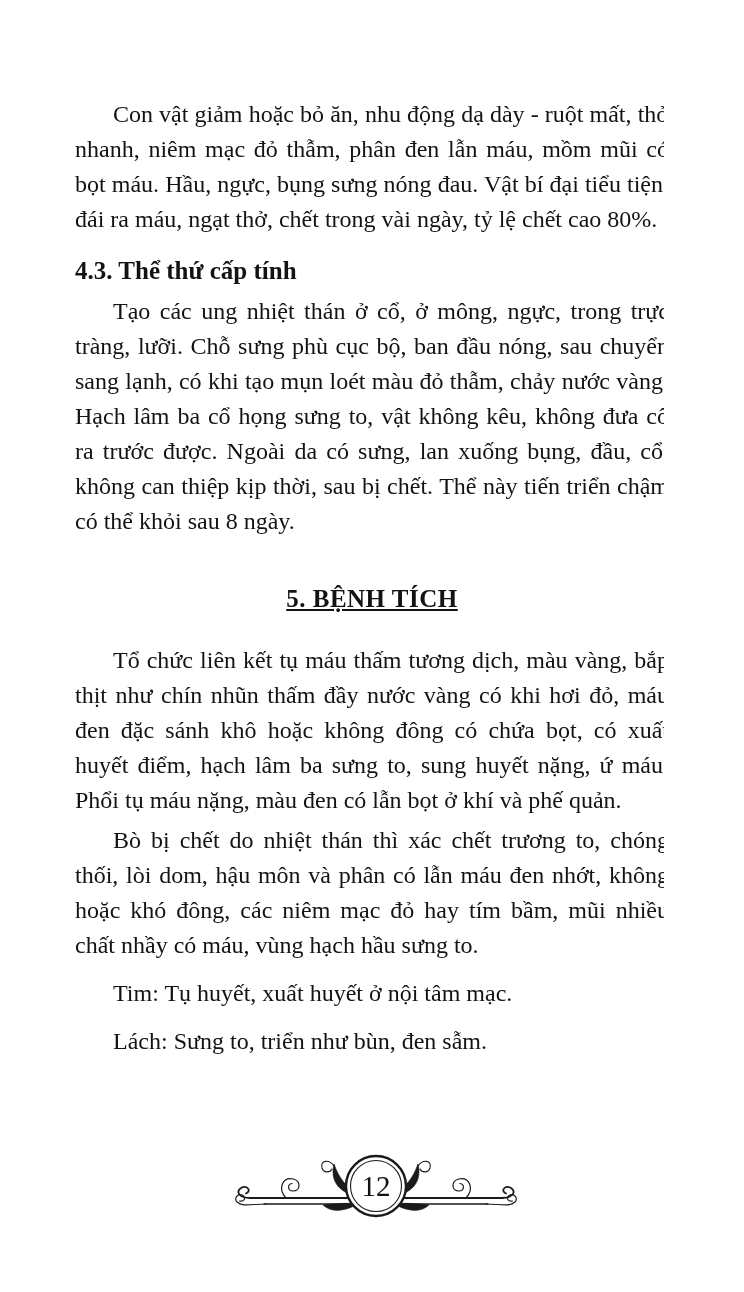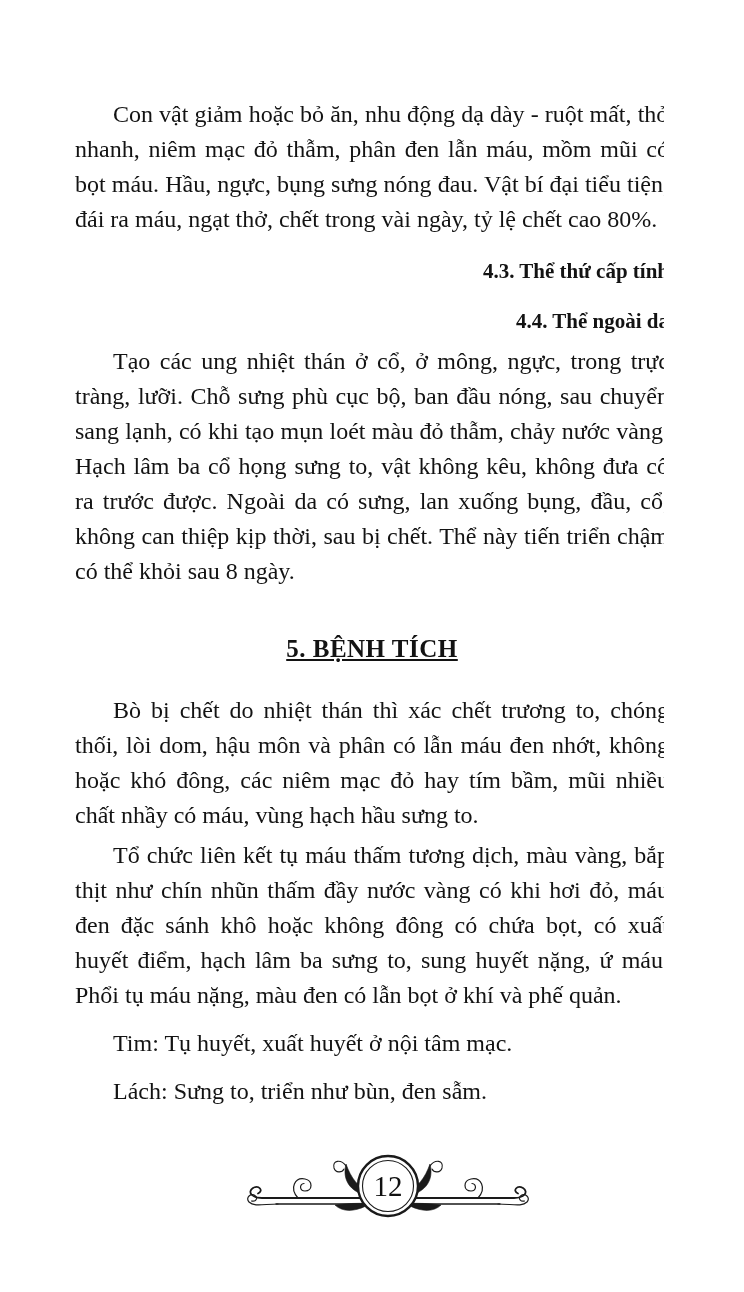--- a/index.html
+++ b/index.html
@@ -19,67 +19,66 @@
     width: 594px;
   }
   .body-para {
     font-size: 24px;
     line-height: 35px;
     text-align: justify;
     text-indent: 38px;
     margin: 0 0 5px 0;
   }
   .sub-heading {
-    font-size: 21px;
+    font-size: 25px;
     line-height: 32px;
     font-weight: bold;
-    margin: 18px 0 7px 12px;
-    text-align: right;
+    margin: 18px 0 7px 0;
+    text-align: left;
   }
   .center-heading {
     font-size: 25px;
     line-height: 32px;
     font-weight: bold;
     margin: 44px 0 28px 0;
     text-align: center;
     letter-spacing: 0.5px;
     text-decoration: underline;
   }
   .plain-line {
     font-size: 24px;
     line-height: 35px;
     text-align: left;
     text-indent: 38px;
     margin: 13px 0 4px 0;
   }
   .page-footer {
     position: absolute;
-    left: 238px;
+    left: 226px;
     top: 1146px;
     width: 300px;
     height: 80px;
   }
   .page-footer svg { display: block; }
 </style>
 </head>
 <body>
 
 <div class="page">
   <div class="content">
 
     <p class="body-para">Con vật giảm hoặc bỏ ăn, nhu động dạ dày - ruột mất, thở nhanh, niêm mạc đỏ thẫm, phân đen lẫn máu, mồm mũi có bọt máu. Hầu, ngực, bụng sưng nóng đau. Vật bí đại tiểu tiện, đái ra máu, ngạt thở, chết trong vài ngày, tỷ lệ chết cao 80%.</p>
 
     <h2 class="sub-heading">4.3. Thể thứ cấp tính</h2>
 
-    <h2 class="sub-heading">4.4. Thể ngoài da</h2>
     <p class="body-para">Tạo các ung nhiệt thán ở cổ, ở mông, ngực, trong trực tràng, lưỡi. Chỗ sưng phù cục bộ, ban đầu nóng, sau chuyển sang lạnh, có khi tạo mụn loét màu đỏ thẫm, chảy nước vàng. Hạch lâm ba cổ họng sưng to, vật không kêu, không đưa cổ ra trước được. Ngoài da có sưng, lan xuống bụng, đầu, cổ, không can thiệp kịp thời, sau bị chết. Thể này tiến triển chậm có thể khỏi sau 8 ngày.</p>
 
     <h2 class="center-heading">5. BỆNH TÍCH</h2>
+    <p class="body-para">Tổ chức liên kết tụ máu thấm tương dịch, màu vàng, bắp thịt như chín nhũn thấm đầy nước vàng có khi hơi đỏ, máu đen đặc sánh khô hoặc không đông có chứa bọt, có xuất huyết điểm, hạch lâm ba sưng to, sung huyết nặng, ứ máu. Phổi tụ máu nặng, màu đen có lẫn bọt ở khí và phế quản.</p>
     <p class="body-para">Bò bị chết do nhiệt thán thì xác chết trương to, chóng thối, lòi dom, hậu môn và phân có lẫn máu đen nhớt, không hoặc khó đông, các niêm mạc đỏ hay tím bầm, mũi nhiều chất nhầy có máu, vùng hạch hầu sưng to.</p>
-    <p class="body-para">Tổ chức liên kết tụ máu thấm tương dịch, màu vàng, bắp thịt như chín nhũn thấm đầy nước vàng có khi hơi đỏ, máu đen đặc sánh khô hoặc không đông có chứa bọt, có xuất huyết điểm, hạch lâm ba sưng to, sung huyết nặng, ứ máu. Phổi tụ máu nặng, màu đen có lẫn bọt ở khí và phế quản.</p>
 
     <p class="plain-line">Tim: Tụ huyết, xuất huyết ở nội tâm mạc.</p>
     <p class="plain-line">Lách: Sưng to, triển như bùn, đen sẫm.</p>
   </div>
 
   <div class="page-footer">
     <svg width="300" height="80" viewBox="0 0 300 80" xmlns="http://www.w3.org/2000/svg">
       <g stroke="#1a1a1a" fill="none" stroke-linecap="round">
         <g id="orn-side">
 

